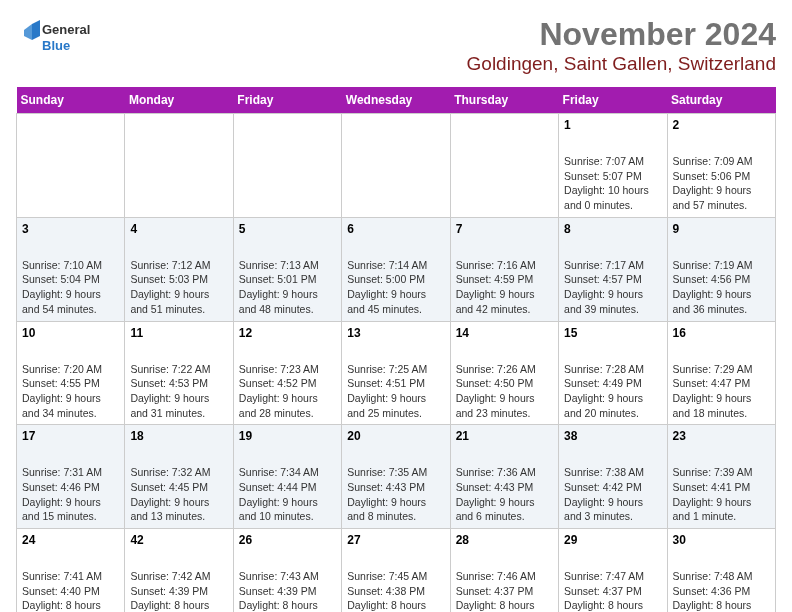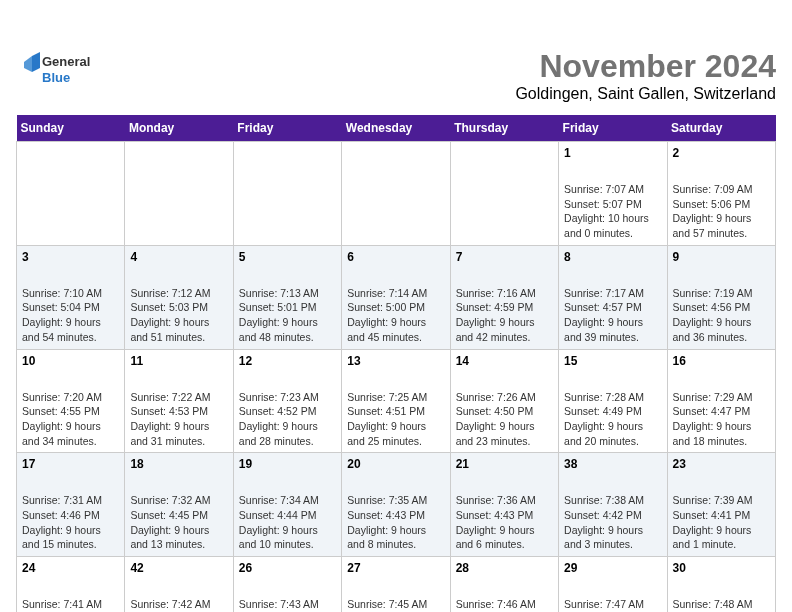--- a/index.html
+++ b/index.html
@@ -8,46 +8,45 @@
       background: #fff;
       width: 792px;
       min-height: 612px;
       padding: 16px;
     }
     .header-area {
       display: flex;
       justify-content: space-between;
       align-items: flex-start;
       margin-bottom: 12px;
-      margin-top: 32px;
     }
     .logo {
       display: flex;
       align-items: center;
       gap: 4px;
     }
     .title-area {
       text-align: right;
     }
     .main-title {
       font-size: 32px;
       font-weight: bold;
       color: #737373;
     }
     .subtitle {
-      font-size: 16px;
-      color: #000000;
+      font-size: 19px;
+      color: #7f1d1d;
     }
     table {
       width: 100%;
       border-collapse: collapse;
       font-size: 11px;
     }
     thead tr th {
-      background: #4c1d95;
+      background: #a21caf;
       color: #fff;
       padding: 6px 4px;
       text-align: left;
       font-weight: bold;
       font-size: 12px;
     }
     tbody tr td {
       border: 1px solid #ccc;
       padding: 4px 5px;
       vertical-align: top;

